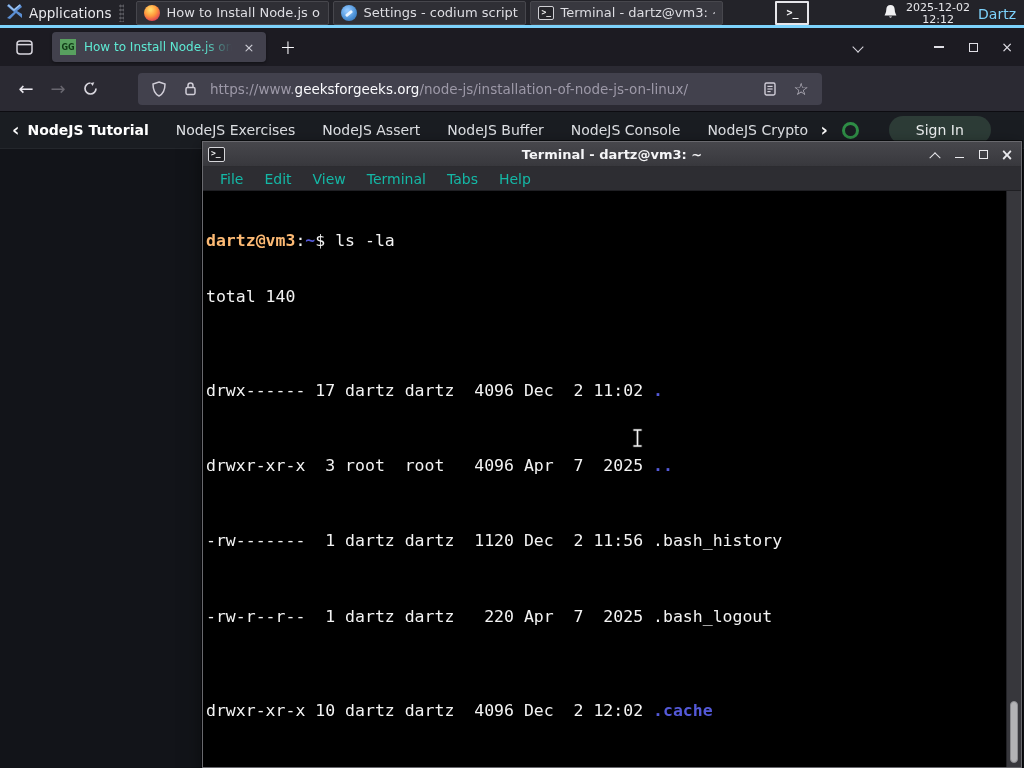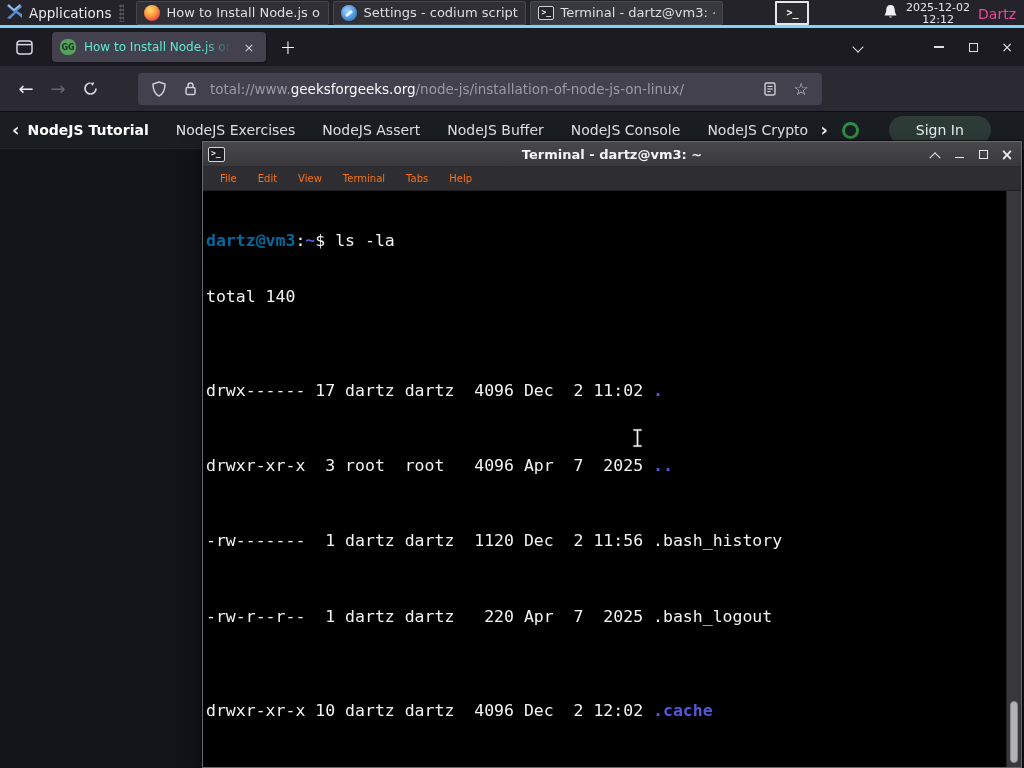--- a/index.html
+++ b/index.html
@@ -16,28 +16,28 @@
   .task-btn.active { background:#38383f; }
   .task-btn .tlabel { white-space:nowrap; overflow:hidden; text-overflow:clip; flex:1; }
   .icon-firefox { width:16px; height:16px; border-radius:50%; background:radial-gradient(circle at 35% 35%, #ffd567 10%, #ff9a3c 45%, #e publicly 0); background:radial-gradient(circle at 40% 30%, #ffd567 8%, #ff9a3c 42%, #e34850 75%, #b5007f 100%); flex:0 0 16px; }
   .icon-vscodium { width:16px; height:16px; border-radius:50%; background:radial-gradient(circle at 40% 35%, #8ec6ff 10%, #4a8fd4 60%, #2d6bb0 100%); flex:0 0 16px; position:relative; }
   .icon-vscodium::after { content:""; position:absolute; left:4px; top:7px; width:8px; height:3px; background:#eaf4ff; transform:rotate(-40deg); border-radius:1px; }
   .icon-term { width:16px; height:14px; background:#26262b; border:1px solid #cfcfd4; border-radius:2px; color:#f2f2f2; font-family:"DejaVu Sans Mono", monospace; font-size:8px; font-weight:bold; line-height:12px; text-align:left; padding-left:2px; flex:0 0 16px; }
   .tray-zone { margin-left:52px; display:flex; align-items:center; }
   .tray-term { width:34px; height:24px; background:#2a2a2f; border:2px solid #e6e6ea; border-radius:1px; color:#f4f4f6; font-family:"DejaVu Sans Mono", monospace; font-weight:bold; font-size:10px; line-height:19px; text-align:center; }
   .status { position:absolute; right:6px; top:0; height:28px; display:flex; align-items:center; gap:8px; color:#ededf0; }
   .clock { text-align:center; font-size:11px; line-height:12px; color:#e8e8ec; }
-  .user-label { font-size:14px; color:#ec4899; margin-right:2px; }
+  .user-label { font-size:14px; color:#7dd3fc; margin-right:2px; }
 
   
   .ff { position:absolute; left:0; top:28px; width:1024px; height:740px; z-index:10; }
   .tabbar { position:absolute; left:0; top:0; width:100%; height:38px; background:#1c1b22; display:flex; align-items:center; }
   .ffview-btn { width:28px; height:26px; margin-left:10px; border-radius:4px; display:flex; align-items:center; justify-content:center; }
   .tab { width:214px; height:30px; margin-left:14px; background:#42414d; border-radius:4px; display:flex; align-items:center; padding:0 8px; gap:8px; box-shadow:0 1px 3px rgba(0,0,0,.4); }
-  .favicon { width:16px; height:16px; border-radius:7px; background:#58a05f; color:#103a16; font-size:8px; font-weight:bold; display:flex; align-items:center; justify-content:center; flex:0 0 16px; }
+  .favicon { width:16px; height:16px; border-radius:0; background:#58a05f; color:#103a16; font-size:8px; font-weight:bold; display:flex; align-items:center; justify-content:center; flex:0 0 16px; }
   .tab-title { flex:1; color:#5eead4; font-size:12px; white-space:nowrap; overflow:hidden; -webkit-mask-image:linear-gradient(90deg,#000 80%,transparent); mask-image:linear-gradient(90deg,#000 80%,transparent); }
   .tab-close { color:#cfcfd8; font-size:13px; width:18px; height:18px; display:flex; align-items:center; justify-content:center; border-radius:3px; }
   .newtab-btn { color:#fbfbfe; font-size:19px; font-weight:300; width:28px; height:28px; margin-left:8px; display:flex; align-items:center; justify-content:center; border-radius:4px; }
   .tab-right { position:absolute; right:0; top:0; height:38px; display:flex; align-items:center; gap:0; }
   .chev-down { width:10px; height:10px; position:relative; margin-right:58px; }
   .chev-down::after { content:""; position:absolute; left:0; top:1px; width:7px; height:7px; border-right:1.6px solid #d8d6de; border-bottom:1.6px solid #d8d6de; transform:rotate(45deg); }
   .wbtn { width:34px; height:38px; display:flex; align-items:center; justify-content:center; color:#e0dfe6; font-size:14px; }
   .wbtn .sq { width:9px; height:9px; border:1.5px solid #e0dfe6; }
   .wbtn .mins { width:10px; height:1.6px; background:#e0dfe6; }
 
@@ -67,24 +67,24 @@
   .term { position:absolute; left:202px; top:141px; width:820px; height:627px; z-index:30; border:1px solid #69696e; box-shadow:0 0 0 1px rgba(0,0,0,.55), 0 6px 18px rgba(0,0,0,.5); background:#000; }
   .t-titlebar { position:relative; height:25px; background:linear-gradient(#47474c, #38383d); border-bottom:1px solid #2c2c30; display:flex; align-items:center; }
   .t-title-icon { width:17px; height:15px; margin-left:5px; background:#1d1d21; border:1px solid #d6d6da; border-radius:2px; color:#f2f2f2; font-family:"DejaVu Sans Mono", monospace; font-size:8px; font-weight:bold; line-height:12px; padding-left:2px; }
   .t-title { position:absolute; left:0; right:0; text-align:center; color:#f5f5f7; font-size:13px; font-weight:bold; pointer-events:none; }
   .t-controls { position:absolute; right:6px; top:0; height:25px; display:flex; align-items:center; gap:8px; }
   .t-cbtn { width:16px; height:16px; display:flex; align-items:center; justify-content:center; color:#eaeaee; font-size:13px; }
   .shade-chev { width:8px; height:8px; border-left:1.8px solid #eaeaee; border-top:1.8px solid #eaeaee; transform:rotate(45deg) translate(2px,2px); }
   .t-min { width:9px; height:1.8px; background:#eaeaee; margin-top:6px; }
   .t-max { width:9px; height:9px; border:1.8px solid #eaeaee; }
   .t-menubar { height:24px; background:#2d2d32; border-bottom:1px solid #1f1f23; display:flex; align-items:center; padding-left:11px; gap:9px; }
-  .t-menu { color:#f97316; font-size:10px; padding:2px 6px; }
+  .t-menu { color:#14b8a6; font-size:14px; padding:2px 6px; }
   .t-body { position:absolute; left:0; top:49px; right:15px; bottom:0; background:#000; overflow:hidden; padding:3px 0 0 3px; font-family:"DejaVu Sans Mono", monospace; font-size:16.5px; line-height:18.8px; color:#f3f3f3; white-space:pre; }
   .t-line { height:18.8px; }
-  .t-green { color:#0369a1; font-weight:bold; }
+  .t-green { color:#fdba74; font-weight:bold; }
   .t-dir { color:#5459d8; font-weight:bold; }
   .t-scroll { position:absolute; right:0; top:49px; bottom:0; width:15px; background:#37373c; border-left:1px solid #222226; }
   .t-thumb { position:absolute; left:3px; right:3px; bottom:4px; height:62px; background:#b2b2b5; border:1px solid #8c8c90; border-radius:5px; }
 
   .mouse-cursor { position:absolute; left:631px; top:428px; z-index:50; pointer-events:none; }
 </style>
 </head>
 <body>
 
 <div class="screen">
@@ -178,21 +178,21 @@
           <svg width="14" height="16" viewBox="0 0 14 16">
               <path d="M7 1 L13 3 C13 9 11 13 7 15 C3 13 1 9 1 3 Z" fill="none" stroke="#d0cdd7" stroke-width="1.5"></path>
             </svg>
         </span>
         <span class="ubtn">
           <svg width="13" height="15" viewBox="0 0 13 15">
               <rect x="2" y="6.5" width="9" height="7" rx="1.4" fill="none" stroke="#d0cdd7" stroke-width="1.5"></rect>
               <path d="M4 6.5 V4.5 a2.5 2.5 0 0 1 5 0 V6.5" fill="none" stroke="#d0cdd7" stroke-width="1.5"></path>
             </svg>
         </span>
-        <span class="url-text"><span>total://www.</span><span class="domain">geeksforgeeks.org</span><span>/node-js/installation-of-node-js-on-linux/</span></span>
+        <span class="url-text"><span>https://www.</span><span class="domain">geeksforgeeks.org</span><span>/node-js/installation-of-node-js-on-linux/</span></span>
         <span class="ubtn">
           <svg width="12" height="14" viewBox="0 0 12 14">
               <rect x="1" y="1" width="10" height="12" rx="1.4" fill="none" stroke="#d0cdd7" stroke-width="1.4"></rect>
               <line x1="3.4" y1="4.4" x2="8.6" y2="4.4" stroke="#d0cdd7" stroke-width="1.2"></line>
               <line x1="3.4" y1="7" x2="8.6" y2="7" stroke="#d0cdd7" stroke-width="1.2"></line>
               <line x1="3.4" y1="9.6" x2="6.6" y2="9.6" stroke="#d0cdd7" stroke-width="1.2"></line>
             </svg>
         </span>
         <span class="ubtn" style="font-size:17px">☆</span>
       </div>

